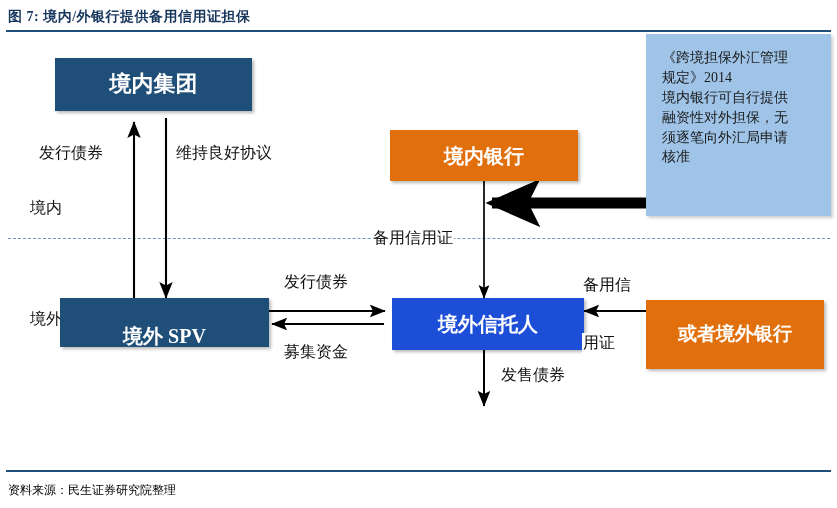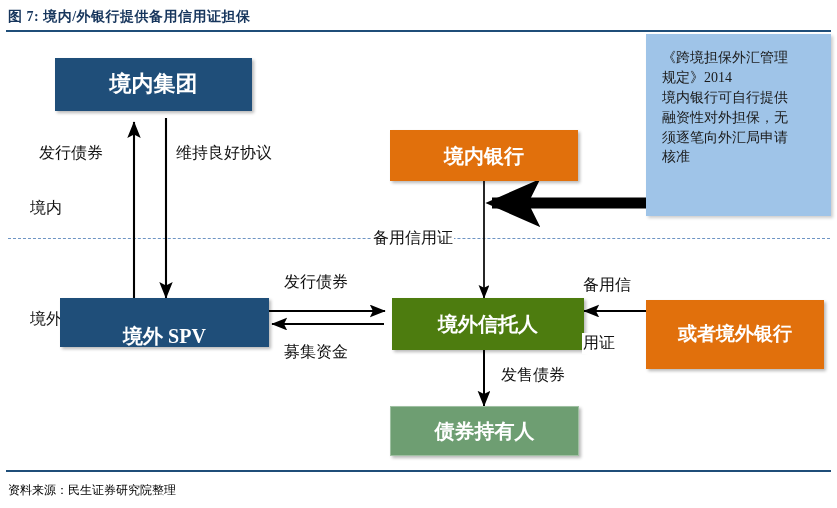--- a/index.html
+++ b/index.html
@@ -65,21 +65,21 @@
     color: #ffffff;
     font-weight: bold;
     font-family: "Liberation Serif", "DejaVu Serif", serif;
     box-shadow: 2px 2px 3px rgba(0,0,0,0.28);
     box-sizing: border-box;
     text-align: center;
     line-height: 1.1;
   }
   .node.navy   { background: #1F4E79; }
   .node.orange { background: #E1700C; }
-  .node.gray   { background: #4d7c0f; text-align: right; }
+  .node.gray   { background: #1d4ed8; text-align: right; }
   .node.green  { background: #6E9E72; border: 1px solid #9FC0A2; }
 
   .note-box {
     position: absolute;
     background: #9FC4E8;
     color: #1a1a1a;
     font-family: "Liberation Serif", "DejaVu Serif", serif;
     font-size: 14px;
     line-height: 1.42;
     padding: 14px 14px 10px 16px;
@@ -178,23 +178,20 @@
   </div>
 
   <div class="node gray" style="left:392px; top:298px; width:192px; height:52px; font-size:20px;">
     <span>境外信托人</span>
   </div>
 
   <div class="node orange" style="left:646px; top:300px; width:178px; height:69px; font-size:19px;">
     <span>或者境外银行</span>
   </div>
 
-  <div class="node green" style="left:390px; top:406px; width:189px; height:50px; font-size:20px;">
-    <span>债券持有人</span>
-  </div>
 
   <div class="note-box" style="left:646px; top:34px; width:185px; height:182px;">
     <div>《跨境担保外汇管理</div>
     <div>规定》2014</div>
     <div>境内银行可自行提供</div>
     <div>融资性对外担保，无</div>
     <div>须逐笔向外汇局申请</div>
     <div>核准</div>
   </div>
 

